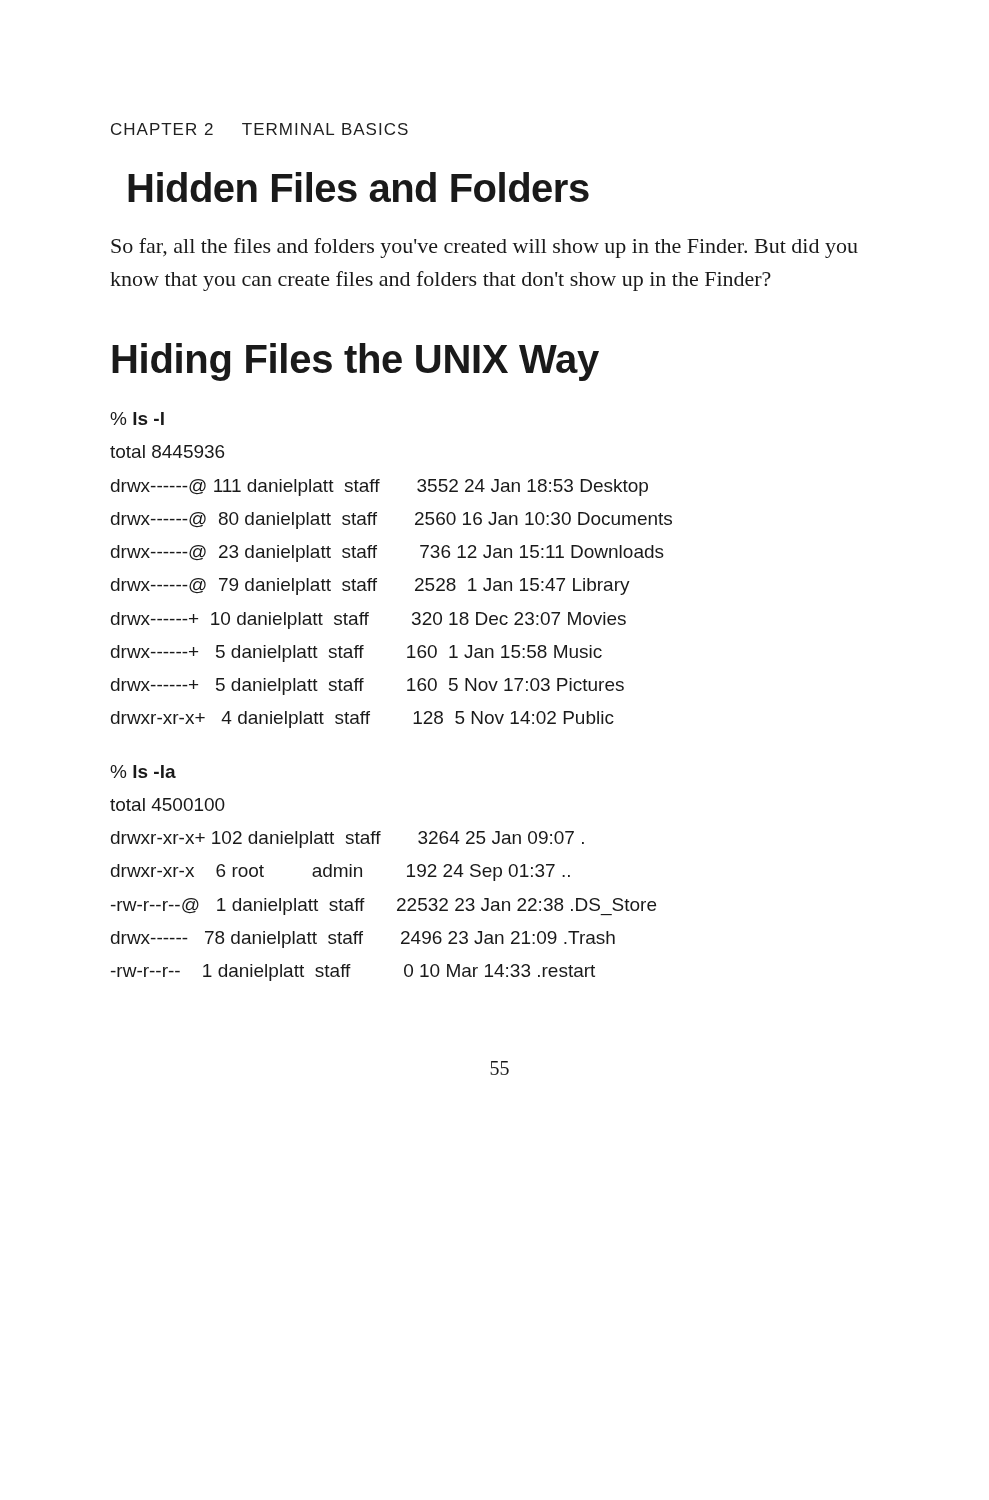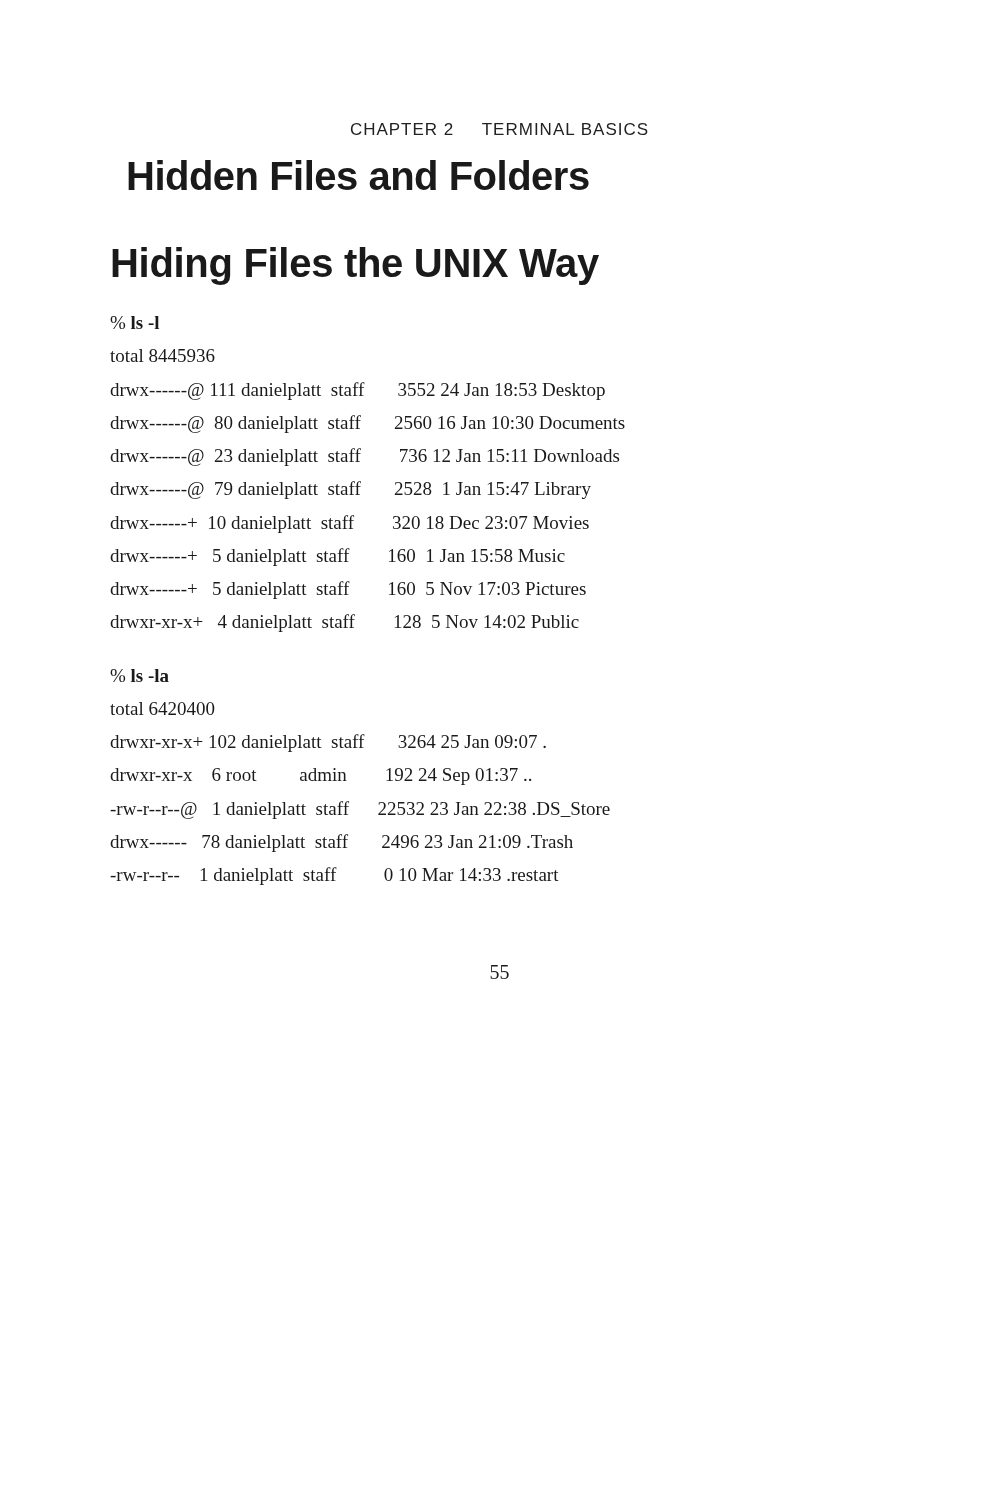--- a/index.html
+++ b/index.html
@@ -9,26 +9,26 @@
     color: #1a1a1a;
   }
   .page {
     width: 989px;
     min-height: 1500px;
     box-sizing: border-box;
     padding: 120px 100px 100px 110px;
     font-family: Georgia, "Times New Roman", serif;
   }
   .running-head {
-    text-align: center;
+    text-align: left;
     font-family: -apple-system, BlinkMacSystemFont, Arial, sans-serif;
     font-size: 17px;
     letter-spacing: 1px;
     color: #222;
-    margin-bottom: 14px;
+    margin-bottom: 26px;
     text-transform: uppercase;
   }
   .running-head .chapter {
     margin-right: 22px;
   }
   h1 {
     font-family: "Arial Black", Arial, sans-serif;
     font-weight: 900;
     font-size: 40px;
     margin: 0 0 18px 16px;
@@ -48,21 +48,21 @@
   }
   p.body.indent {
     text-indent: 2em;
     margin-top: 28px;
   }
   .code {
     font-family: ui-monospace, "SFMono-Regular", Menlo, Consolas, monospace;
     font-size: 20px;
   }
   .terminal {
-    font-family: Liberation Serif, serif;
+    font-family: Liberation Sans, sans-serif;
     font-size: 19px;
     line-height: 1.75;
     white-space: pre;
     margin: 20px 0 0 0;
   }
   .prompt {
     font-weight: normal;
   }
   .bold {
     font-weight: bold;
@@ -79,38 +79,39 @@
 
 <div class="page">
 
   <div class="running-head">
     <span class="chapter">CHAPTER 2</span>
     <span>TERMINAL BASICS</span>
   </div>
 
   <h1>Hidden Files and Folders</h1>
 
+  <p class="body">So far, all the files and folders you've created will show up in the Finder. But did you know that you can create files and folders that don't show up in the Finder?</p>
 
   <h2>Hiding Files the UNIX Way</h2>
 
 
   <div class="terminal"><span class="prompt">% </span><span class="bold">ls -l</span>
 <span>total 8445936</span>
 <span>drwx------@ 111 danielplatt  staff       3552 24 Jan 18:53 Desktop</span>
 <span>drwx------@  80 danielplatt  staff       2560 16 Jan 10:30 Documents</span>
 <span>drwx------@  23 danielplatt  staff        736 12 Jan 15:11 Downloads</span>
 <span>drwx------@  79 danielplatt  staff       2528  1 Jan 15:47 Library</span>
 <span>drwx------+  10 danielplatt  staff        320 18 Dec 23:07 Movies</span>
 <span>drwx------+   5 danielplatt  staff        160  1 Jan 15:58 Music</span>
 <span>drwx------+   5 danielplatt  staff        160  5 Nov 17:03 Pictures</span>
 <span>drwxr-xr-x+   4 danielplatt  staff        128  5 Nov 14:02 Public</span></div>
 
 
   <div class="terminal"><span class="prompt">% </span><span class="bold">ls -la</span>
-<span>total 6420400</span>
+<span>total 4500100</span>
 <span>drwxr-xr-x+ 102 danielplatt  staff       3264 25 Jan 09:07 .</span>
 <span>drwxr-xr-x    6 root         admin        192 24 Sep 01:37 ..</span>
 <span>-rw-r--r--@   1 danielplatt  staff      22532 23 Jan 22:38 .DS_Store</span>
 <span>drwx------   78 danielplatt  staff       2496 23 Jan 21:09 .Trash</span>
 <span>-rw-r--r--    1 danielplatt  staff          0 10 Mar 14:33 .restart</span></div>
 
   <div class="page-num">55</div>
 
 </div>
 

